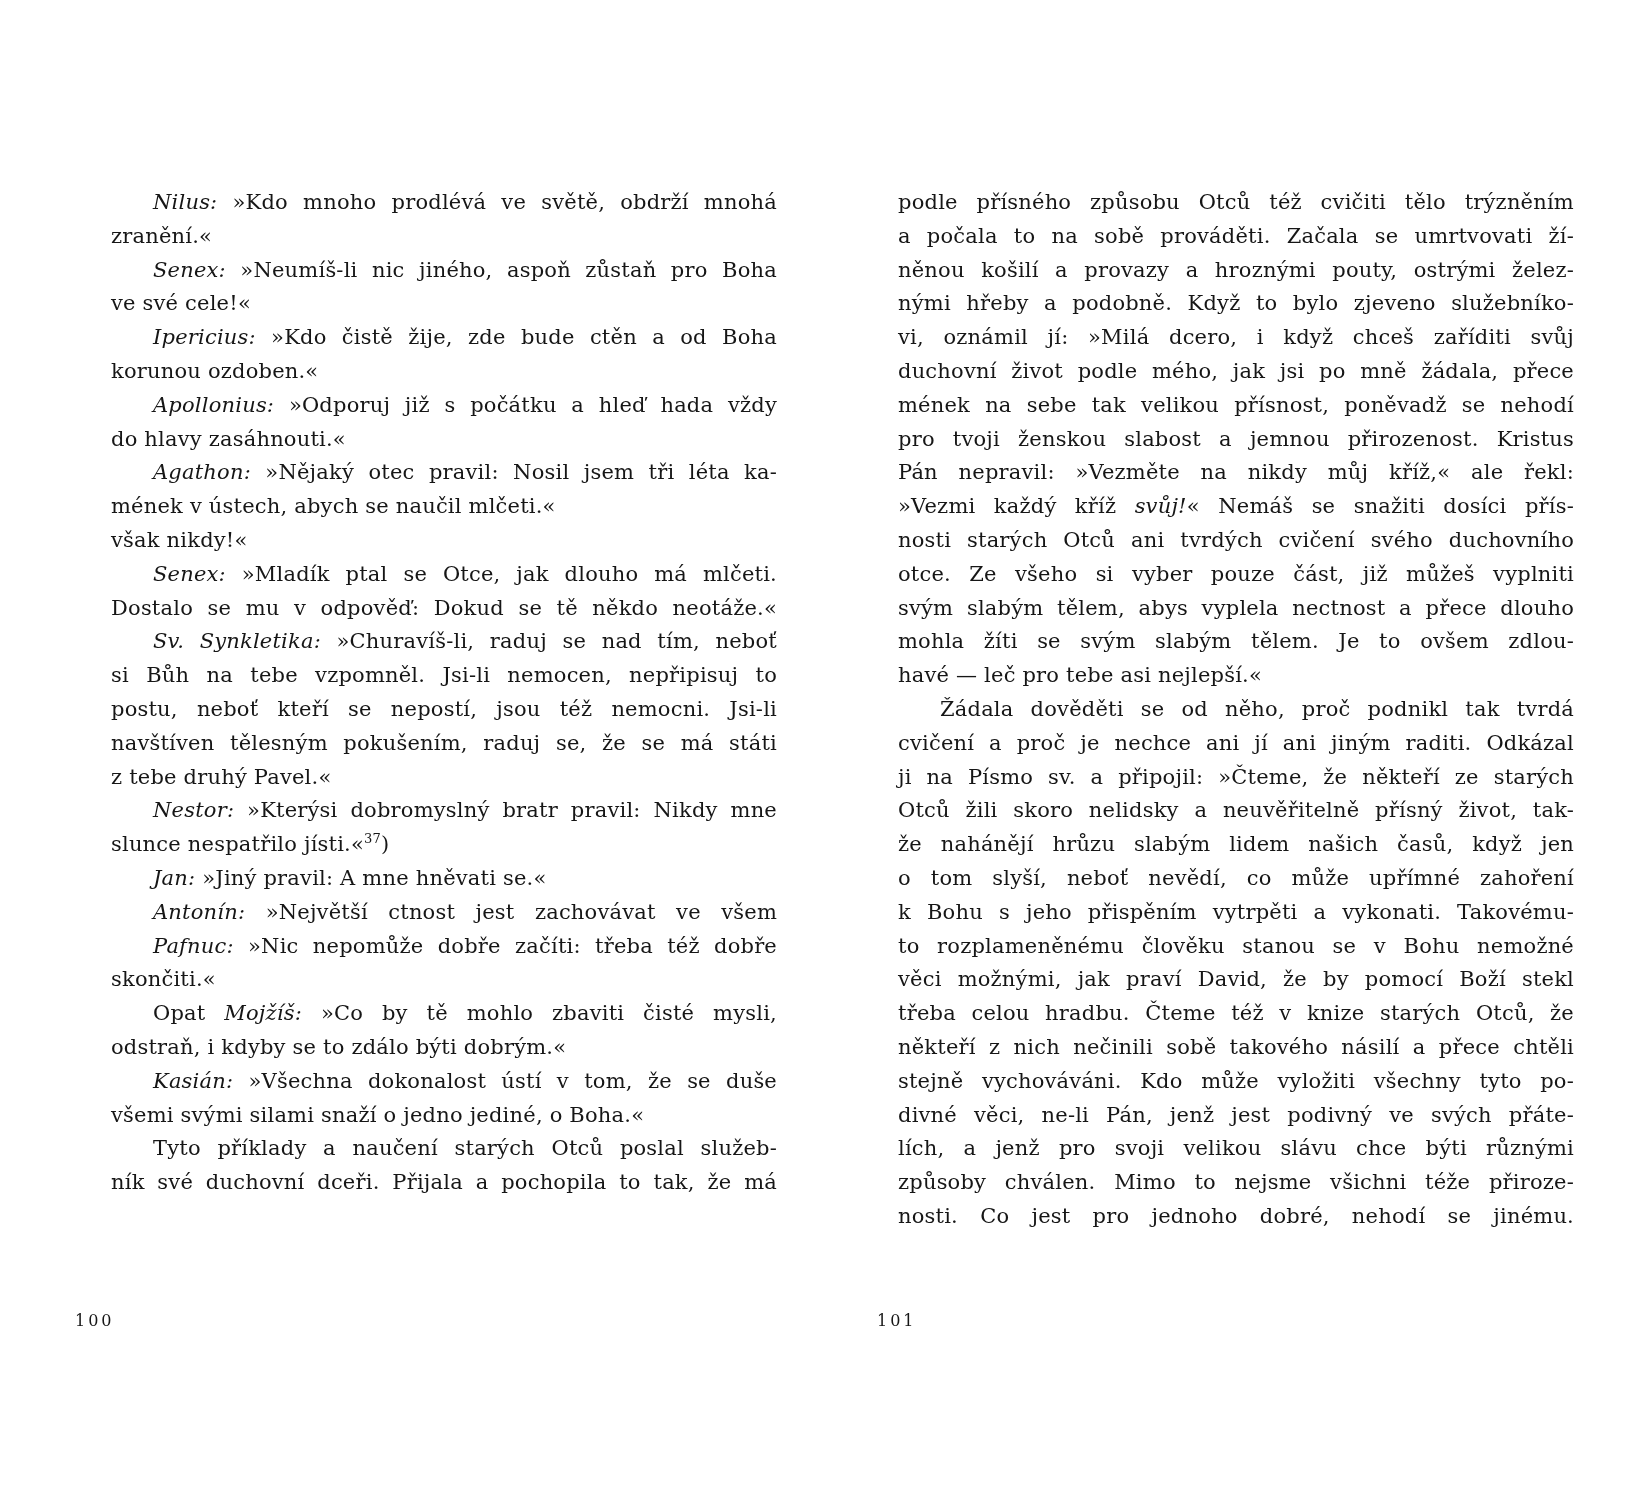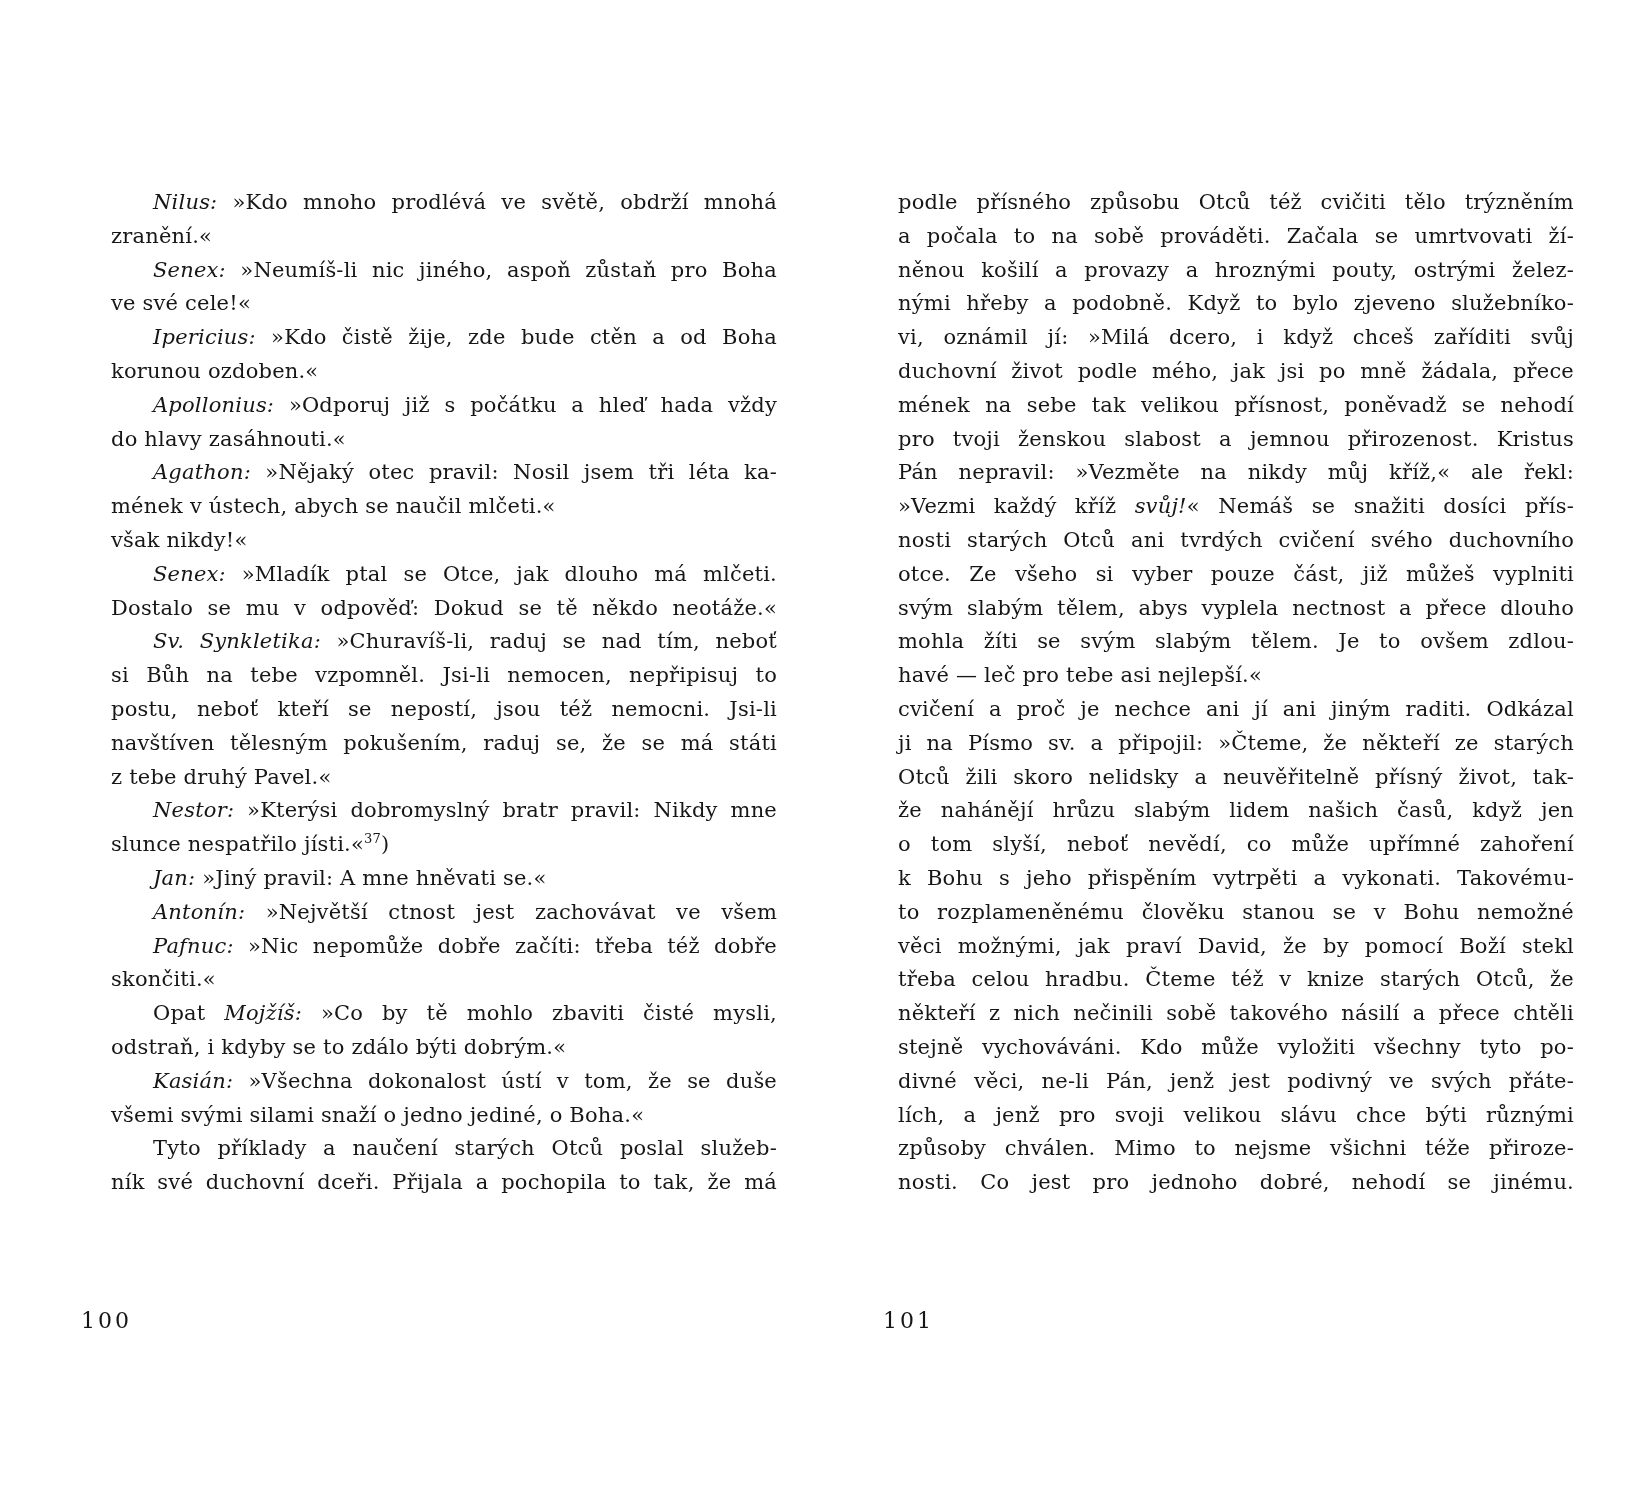--- a/index.html
+++ b/index.html
@@ -36,25 +36,24 @@
   .it  { font-style: italic; }
   .sup {
     font-size: 0.62em;
     vertical-align: super;
     line-height: 0;
   }
   .page-number {
     position: absolute;
     top: 1304px;
     font-family: "DejaVu Serif", serif;
-    font-size: 22px;
+    font-size: 16px;
     line-height: 33.8px;
     letter-spacing: 3px;
     color: #161616;
-    margin-left: 6px;
   }
   #page-number-left  { left: 75px; }
   #page-number-right { left: 877px; width: 676px; text-align: left; }
 </style>
 </head>
 <body>
 
 <div id="book-spread">
   <div id="page-left-text" class="page-text">
       <div class="line j ind"><span class="it">Nilus:</span><span> »Kdo mnoho prodlévá ve světě, obdrží mnohá</span></div>
@@ -97,20 +96,21 @@
       <div class="line j"><span>duchovní život podle mého, jak jsi po mně žádala, přece</span></div>
       <div class="line j"><span>mének na sebe tak velikou přísnost, poněvadž se nehodí</span></div>
       <div class="line j"><span>pro tvoji ženskou slabost a jemnou přirozenost. Kristus</span></div>
       <div class="line j"><span>Pán nepravil: »Vezměte na nikdy můj kříž,« ale řekl:</span></div>
       <div class="line j"><span>»Vezmi každý kříž </span><span class="it">svůj!</span><span>« Nemáš se snažiti dosíci přís-</span></div>
       <div class="line j"><span>nosti starých Otců ani tvrdých cvičení svého duchovního</span></div>
       <div class="line j"><span>otce. Ze všeho si vyber pouze část, již můžeš vyplniti</span></div>
       <div class="line j"><span>svým slabým tělem, abys vyplela nectnost a přece dlouho</span></div>
       <div class="line j"><span>mohla žíti se svým slabým tělem. Je to ovšem zdlou-</span></div>
       <div class="line"><span>havé — leč pro tebe asi nejlepší.«</span></div>
+      <div class="line j ind"><span>Žádala dověděti se od něho, proč podnikl tak tvrdá</span></div>
       <div class="line j"><span>cvičení a proč je nechce ani jí ani jiným raditi. Odkázal</span></div>
       <div class="line j"><span>ji na Písmo sv. a připojil: »Čteme, že někteří ze starých</span></div>
       <div class="line j"><span>Otců žili skoro nelidsky a neuvěřitelně přísný život, tak-</span></div>
       <div class="line j"><span>že nahánějí hrůzu slabým lidem našich časů, když jen</span></div>
       <div class="line j"><span>o tom slyší, neboť nevědí, co může upřímné zahoření</span></div>
       <div class="line j"><span>k Bohu s jeho přispěním vytrpěti a vykonati. Takovému-</span></div>
       <div class="line j"><span>to rozplameněnému člověku stanou se v Bohu nemožné</span></div>
       <div class="line j"><span>věci možnými, jak praví David, že by pomocí Boží stekl</span></div>
       <div class="line j"><span>třeba celou hradbu. Čteme též v knize starých Otců, že</span></div>
       <div class="line j"><span>někteří z nich nečinili sobě takového násilí a přece chtěli</span></div>

